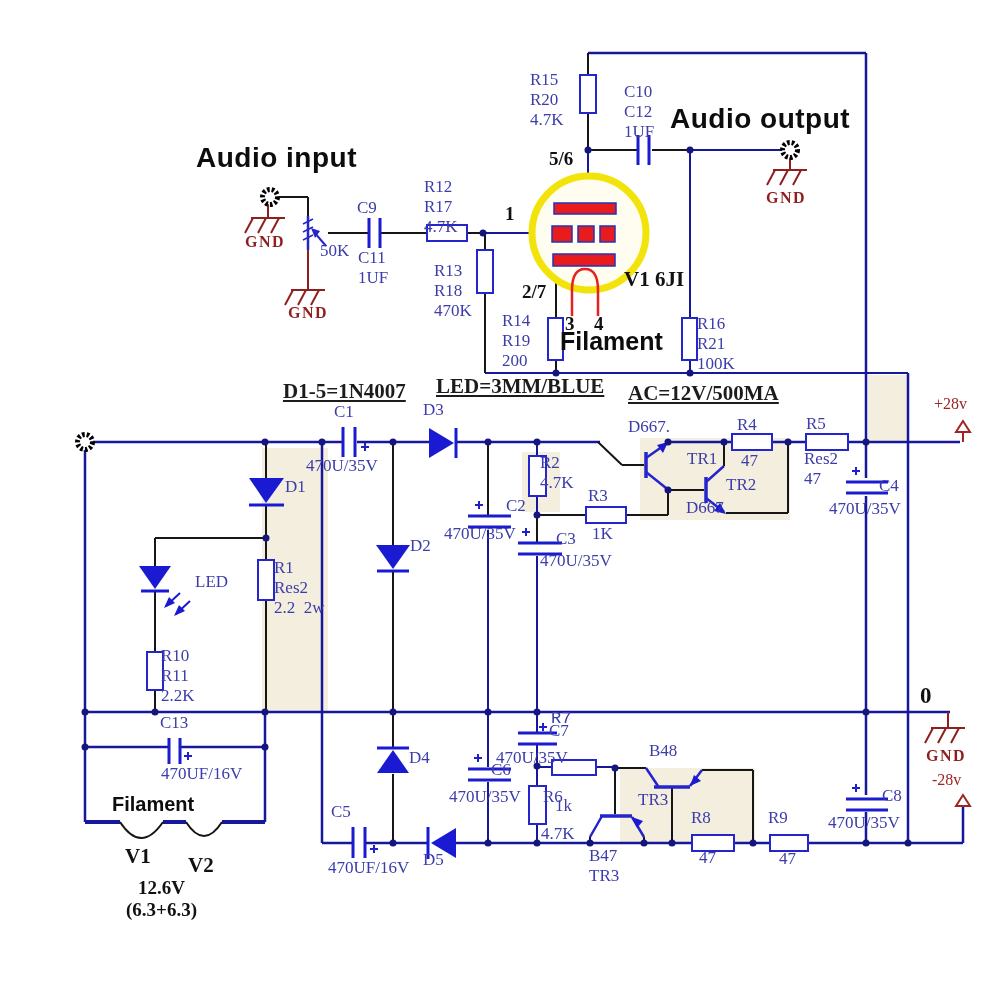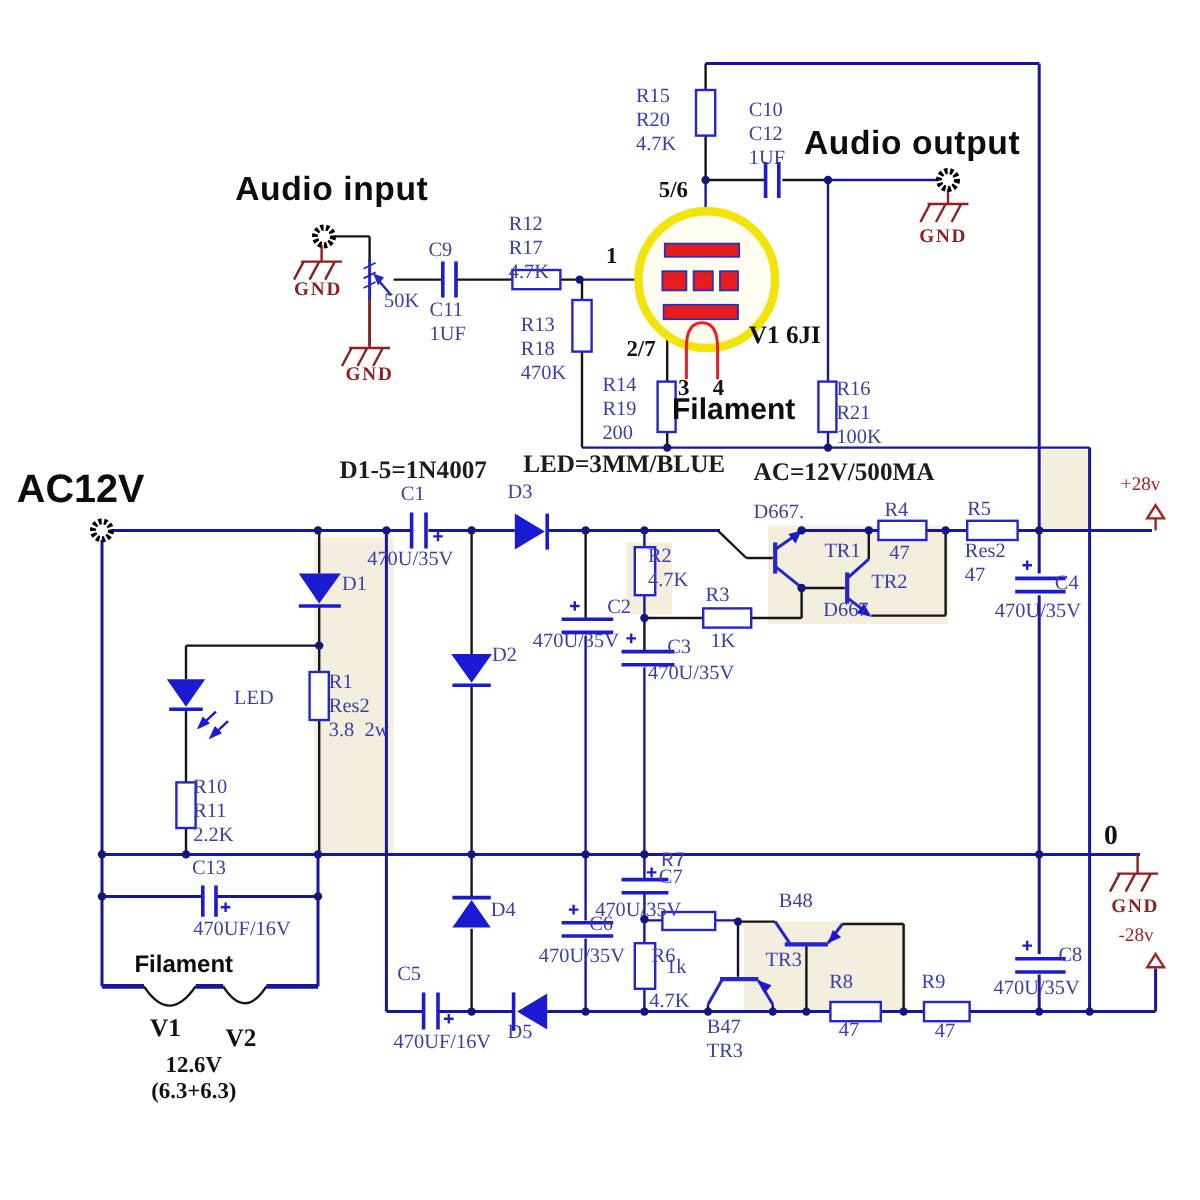--- a/index.html
+++ b/index.html
@@ -4,21 +4,21 @@
 <style>
   html,body { margin:0; padding:0; background:#fff; }
   .stage { position:relative; width:1000px; height:1000px; background:#ffffff; overflow:hidden;
            font-family:"Liberation Serif", serif; }
   .stage svg { position:absolute; left:0; top:0; }
   .lbl { position:absolute; white-space:pre; line-height:1.12; }
   .big   { font:bold 28px "Liberation Sans", sans-serif; color:#0d0d0d; letter-spacing:.5px; }
   .big33 { font:bold 33px "Liberation Sans", sans-serif; color:#0d0d0d; }
   .big25 { font:bold 25px "Liberation Sans", sans-serif; color:#0d0d0d; }
   .big20 { font:bold 20px "Liberation Sans", sans-serif; color:#0d0d0d; }
-  .ann   { font:bold 21px "Liberation Serif", serif; color:#1c1c1c; }
+  .ann   { font:bold 21px "Liberation Serif", serif; color:#1c1c1c;text-decoration:underline; }
   .pin   { font:bold 19px "Liberation Serif", serif; color:#111; }
   .pin20 { font:bold 21px "Liberation Serif", serif; color:#111; }
   .pin22 { font:bold 23px "Liberation Serif", serif; color:#111; }
   .ref   { font:17px "Liberation Serif", serif; color:#3c3caa; }
   .red   { font:bold 16px "Liberation Serif", serif; color:#8f1f1f; letter-spacing:1.5px; }
   .redv  { font:16px "Liberation Serif", serif; color:#a02424; }
 </style>
 </head>
 <body>
 
@@ -266,21 +266,20 @@
     <circle cx="753" cy="843" r="3.5"></circle>
         <circle cx="866" cy="843" r="3.5"></circle>
     <circle cx="908" cy="843" r="3.5"></circle>
         <circle cx="590" cy="843" r="3.5"></circle>
     <circle cx="644" cy="843" r="3.5"></circle>
   </g>
 </svg>
 
 <span class="lbl big" style="left: 196px; top: 142px;">Audio input</span>
     <span class="lbl big" style="left: 670px; top: 103px;">Audio output</span>
-    <span class="lbl big33" style="left: 14px; top: 388px;">AC12V</span>
     <span class="lbl big25" style="left: 560px; top: 327px;">Filament</span>
     <span class="lbl big20" style="left: 112px; top: 793px;">Filament</span>
     <span class="lbl ann" style="left: 283px; top: 379px;">D1-5=1N4007</span>
     <span class="lbl ann" style="left: 436px; top: 374px;">LED=3MM/BLUE</span>
     <span class="lbl ann" style="left: 628px; top: 381px;">AC=12V/500MA</span>
     <span class="lbl pin" style="left: 549px; top: 148px;">5/6</span>
     <span class="lbl pin" style="left: 505px; top: 203px;">1</span>
     <span class="lbl pin" style="left: 522px; top: 281px;">2/7</span>
     <span class="lbl pin" style="left: 565px; top: 313px;">3</span>
     <span class="lbl pin" style="left: 594px; top: 313px;">4</span>
@@ -314,21 +313,21 @@
 100K</span>
     <span class="lbl ref" style="left: 334px; top: 402px;">C1</span>
     <span class="lbl ref" style="left: 306px; top: 456px;">470U/35V</span>
     <span class="lbl ref" style="left: 285px; top: 477px;">D1</span>
     <span class="lbl ref" style="left: 410px; top: 536px;">D2</span>
     <span class="lbl ref" style="left: 423px; top: 400px;">D3</span>
     <span class="lbl ref" style="left: 409px; top: 748px;">D4</span>
     <span class="lbl ref" style="left: 423px; top: 802px; margin-top: 48px;">D5</span>
     <span class="lbl ref" style="left: 274px; top: 558px;">R1
 Res2
-3.8  2w</span>
+2.2  2w</span>
     <span class="lbl ref" style="left: 195px; top: 572px;">LED</span>
     <span class="lbl ref" style="left: 161px; top: 646px;">R10
 R11
 2.2K</span>
     <span class="lbl ref" style="left: 160px; top: 713px;">C13</span>
     <span class="lbl ref" style="left: 161px; top: 764px;">470UF/16V</span>
     <span class="lbl ref" style="left: 506px; top: 496px;">C2</span>
     <span class="lbl ref" style="left: 444px; top: 524px;">470U/35V</span>
     <span class="lbl ref" style="left: 556px; top: 529px;">C3</span>
     <span class="lbl ref" style="left: 540px; top: 551px;">470U/35V</span>

